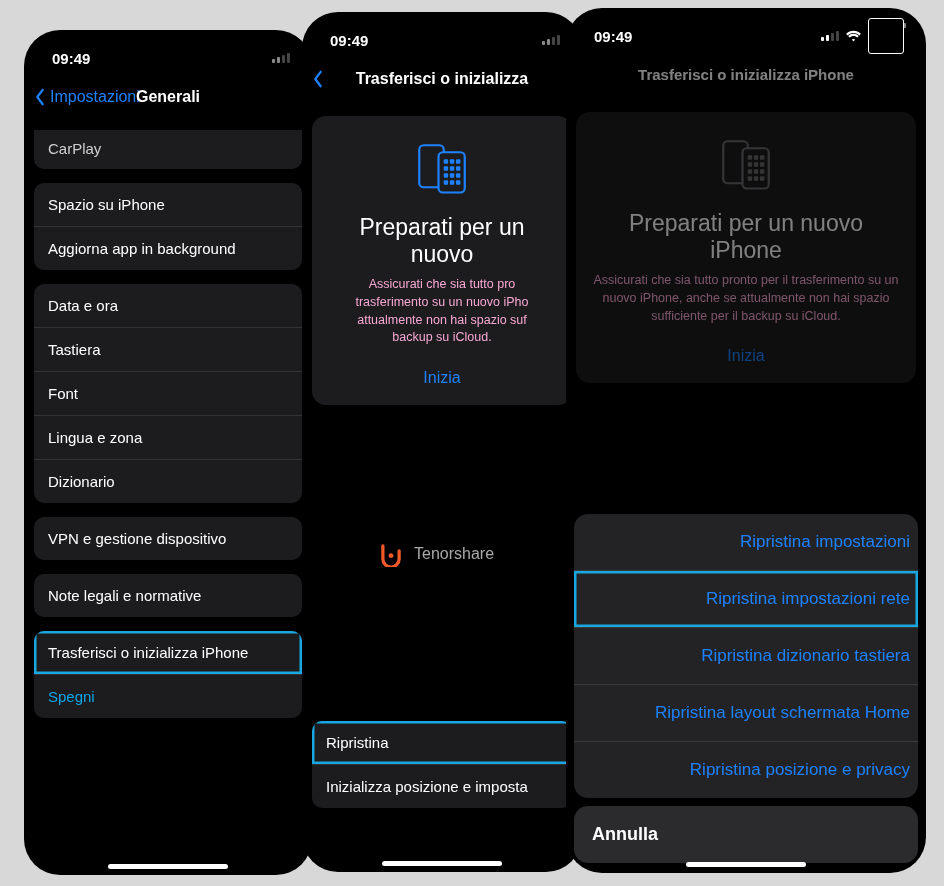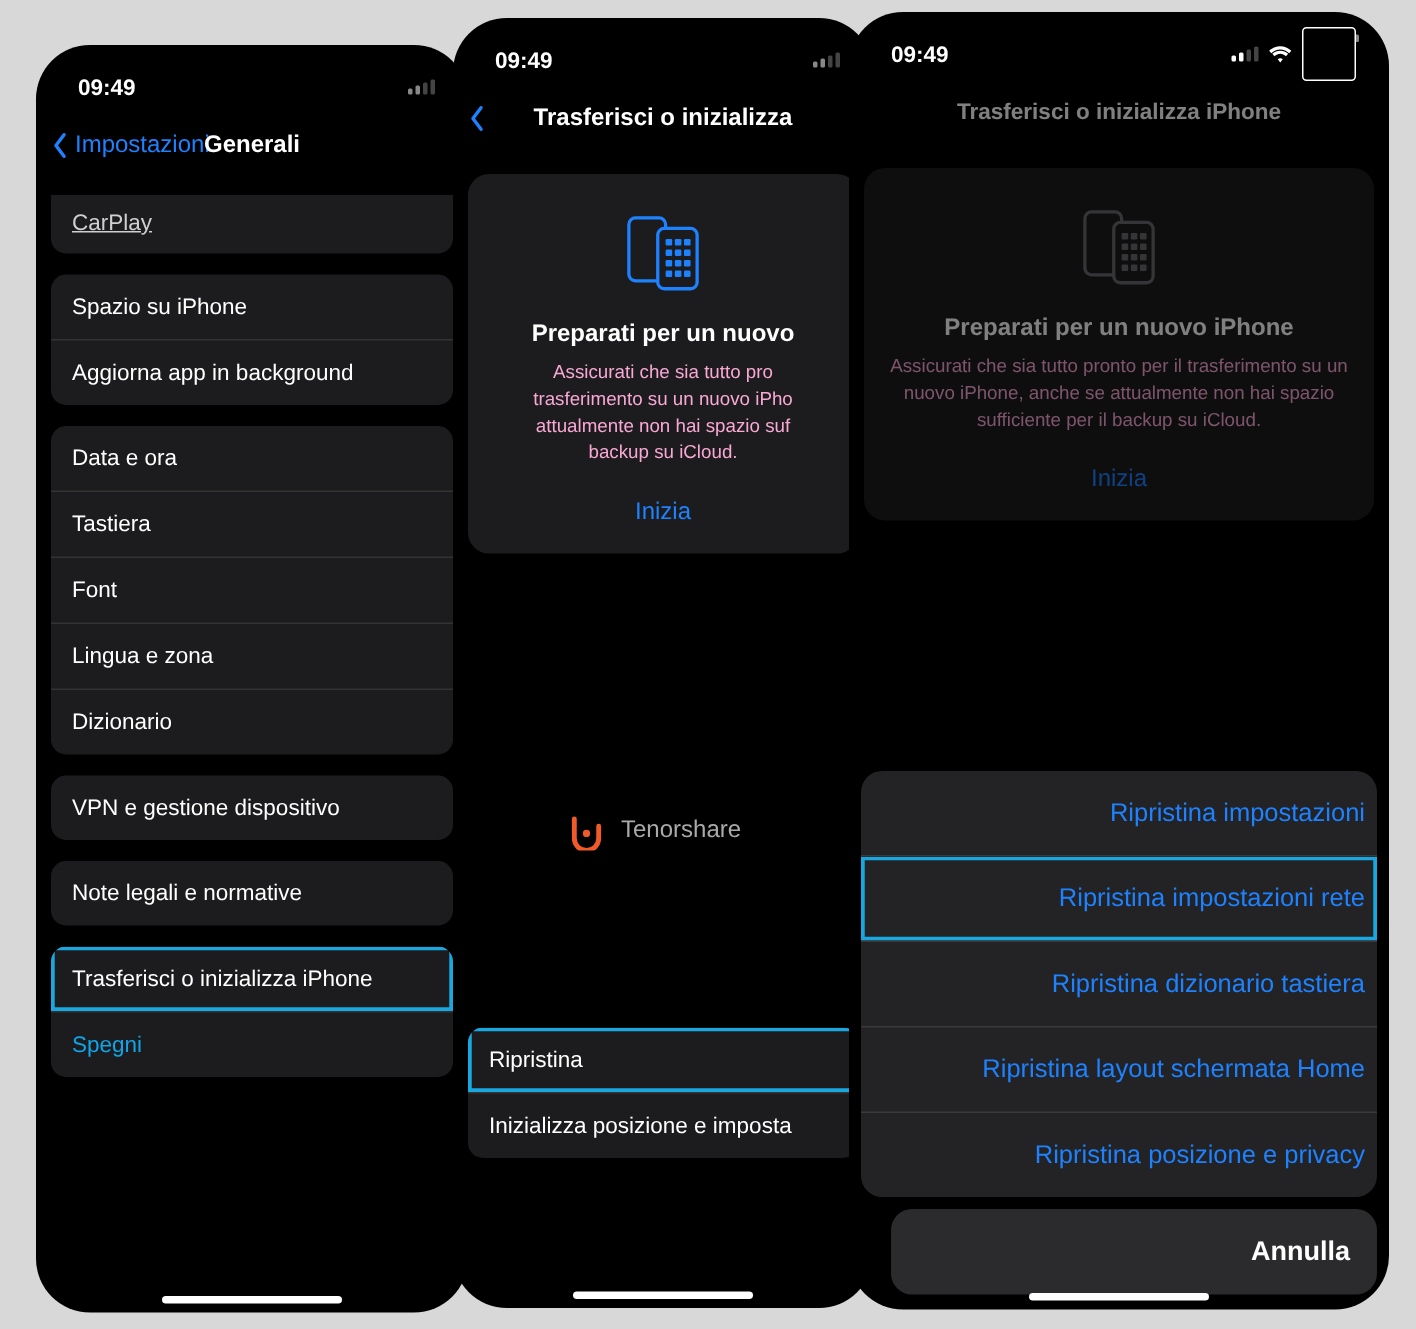--- a/index.html
+++ b/index.html
@@ -97,21 +97,21 @@
   .highlight-row { box-shadow: inset 0 0 0 2.5px #19a7e0; }
 
   
   .card {
     background: #1c1c1e;
     margin: 12px 10px;
     border-radius: 14px;
     padding: 22px 16px 14px;
     text-align: center;
   }
-  .card h3 { font-size: 16px; font-weight: 700; margin-bottom: 8px; }
+  .card h3 { font-size: 23px; font-weight: 400; margin-bottom: 8px; }
   .card p { font-size: 12.5px; color: #f9a8d4; line-height: 1.42; margin-bottom: 18px; }
   .card .start { color: #1e82ff; font-size: 16px; padding: 4px; }
 
   
   .sheet {
     position: absolute;
     bottom: 10px;
     left: 8px; right: 8px;
   }
   .sheet .opts {
@@ -124,26 +124,25 @@
     text-align: right;
     padding: 18px 8px;
     color: #1e82ff;
     font-size: 17px;
     border-top: 0.5px solid #3a3a3c;
   }
   .sheet .opt:first-child { border-top: none; }
   .sheet .cancel {
     background: #2b2b2e;
     border-radius: 14px;
-    text-align: right;
+    text-align: left;
     padding: 18px;
     font-size: 18px;
     font-weight: 600;
     color: #fff;
-    margin-left: 20px;
   }
 
   .home-indicator {
     position: absolute;
     bottom: 6px;
     left: 50%;
     transform: translateX(-50%);
     width: 120px;
     height: 5px;
     background: #fff;
@@ -165,21 +164,20 @@
   }
 
   
   .partial-top {
     background: #1c1c1e;
     margin: 8px 10px 0;
     border-radius: 0 0 10px 10px;
     padding: 10px 14px 12px;
     font-size: 15px;
     color: #cfcfd2;
-    text-decoration: underline;
   }
 
   .dim { opacity: 0.5; }
 
 </style>
 </head>
 <body>
 
 <div class="phone p1">
   <div class="status-bar">

